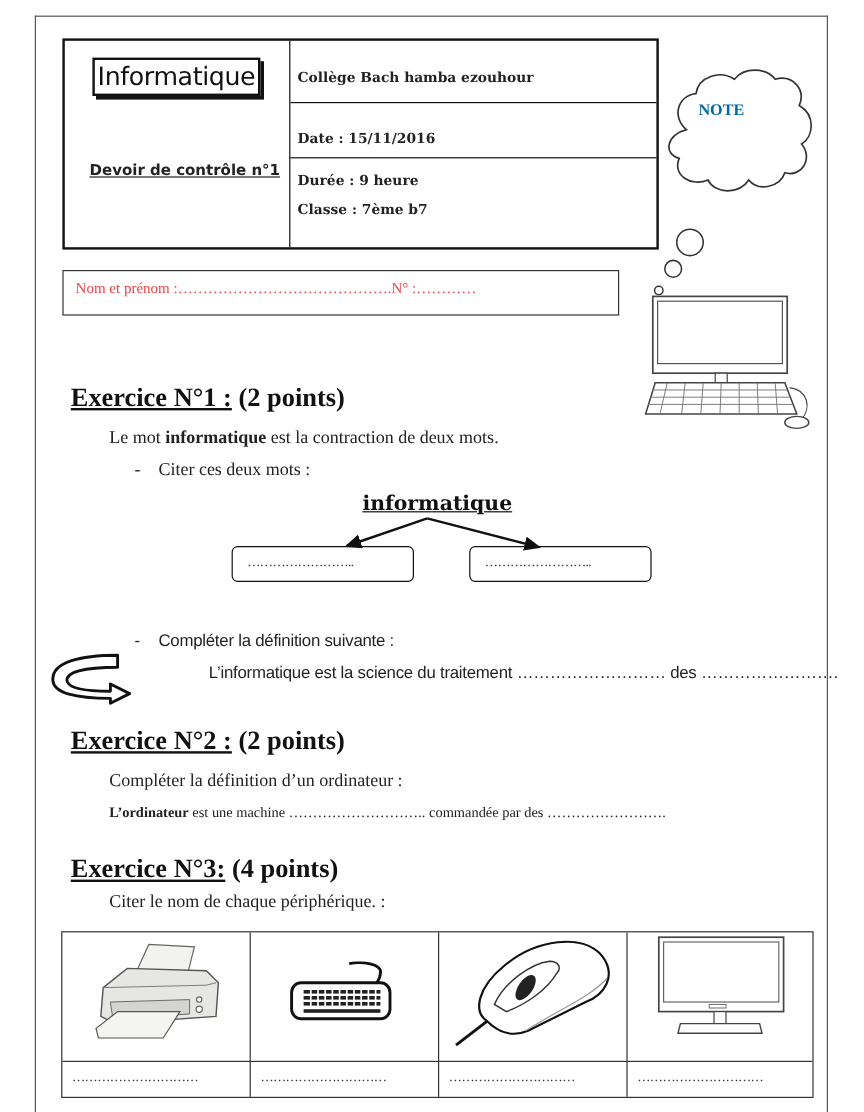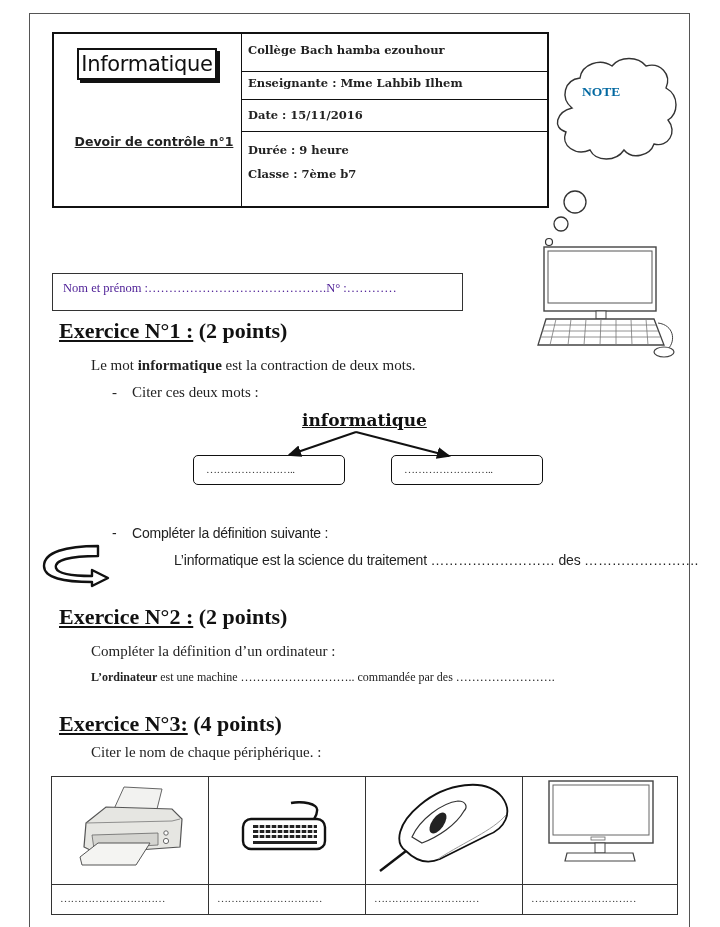--- a/index.html
+++ b/index.html
@@ -11,21 +11,21 @@
   .hdr { position:absolute; left:52px; top:32px; width:497px; height:176px; border:2px solid #111; box-sizing:border-box; }
   .hdr-left { position:absolute; left:0; top:0; width:188px; height:100%; border-right:1.5px solid #111; box-sizing:border-box; }
   .subject-box { position:absolute; left:23px; top:14px; width:140px; height:32px; border:2px solid #111; box-shadow:3px 3px 0 #111; background:#fff; box-sizing:border-box;
     font-family:"DejaVu Sans", sans-serif; font-size:21px; line-height:28px; text-align:center; color:#111; letter-spacing:-0.3px; }
   .devoir { position:absolute; left:0; width:200px; top:100px; text-align:center; font-family:"DejaVu Sans", sans-serif; font-weight:bold; font-size:12.5px; text-decoration:underline; color:#222; }
   .hdr-right { position:absolute; left:188px; top:0; right:0; height:100%; }
   .hrow { position:absolute; left:0; right:0; border-bottom:1.5px solid #111; box-sizing:border-box; font-family:"DejaVu Serif", serif; font-size:11.5px; font-weight:bold; padding-left:6px; color:#222; }
   .hrow.last { border-bottom:none; }
 
   
-  .namebox { position:absolute; left:52px; top:225px; width:411px; height:38px; border:1.5px solid #333; box-sizing:border-box; font-size:12.5px; padding:7px 0 0 10px; color:#4c1d95;margin-top:48px; }
+  .namebox { position:absolute; left:52px; top:225px; width:464px; height:38px; border:1.5px solid #333; box-sizing:border-box; font-size:12.5px; padding:7px 0 0 10px; color:#ef4444; }
   .note { position:absolute; left:582px; top:84px; font-weight:bold; font-size:13.5px; color:#0369a1; }
 
   .exo-title { position:absolute; left:59px; font-weight:bold; font-size:22px; color:#111; }
   .exo-title .u { text-decoration:underline; }
   .txt { position:absolute; font-size:15px; color:#222;margin-left:32px; }
   .calibri { font-family:"Liberation Sans", sans-serif; font-size:14px; letter-spacing:-0.2px; }
 
   .answer-box { position:absolute; width:152px; height:30px; border:1.5px solid #111; border-radius:5px; box-sizing:border-box; font-size:11px; line-height:26px; padding-left:12px; color:#333; letter-spacing:-0.5px; }
 
   .periph { position:absolute; left:51px; top:776px; width:627px; height:139px; border:1.5px solid #333; box-sizing:border-box; display:grid; grid-template-columns:157px 157px 157px 1fr; grid-template-rows:108px 1fr; }
@@ -38,22 +38,21 @@
 <body>
 
 <div class="page-border"></div>
 
 <div class="hdr">
   <div class="hdr-left">
     <div class="subject-box">Informatique</div>
     <div class="devoir">Devoir  de contrôle n°1</div>
   </div>
   <div class="hdr-right">
-    <div class="hrow" style="top:0;height:38px;line-height:32px;">Collège Bach hamba ezouhour</div>
-    <div class="hrow" style="top:34px;height:32px;line-height:31px;">Enseignante : Mme Lahbib Ilhem</div>
+    <div class="hrow" style="top:14px;height:38px;line-height:32px;">Collège Bach hamba ezouhour</div>
     <div class="hrow" style="top:66px;height:32px;line-height:31px;">Date : 15/11/2016</div>
     <div class="hrow last" style="top:98px;height:74px;padding-top:6px;line-height:24px;">
       <div>Durée : 9 heure</div>
       <div>Classe : 7ème b7</div>
     </div>
   </div>
 </div>
 
 <svg class="abs" style="left:0;top:0;" width="720" height="370">
   <path d="M572,108 C560,98 564,80 580,78 C582,64 600,58 612,66 C620,56 638,56 646,66 C660,62 672,74 666,88 C680,96 678,114 668,120 C678,132 668,148 654,144 C650,156 632,160 624,150 C616,162 596,162 590,150 C576,156 560,146 566,132 C552,128 556,112 572,108 Z" fill="#fff" stroke="#333" stroke-width="1.4"></path>

